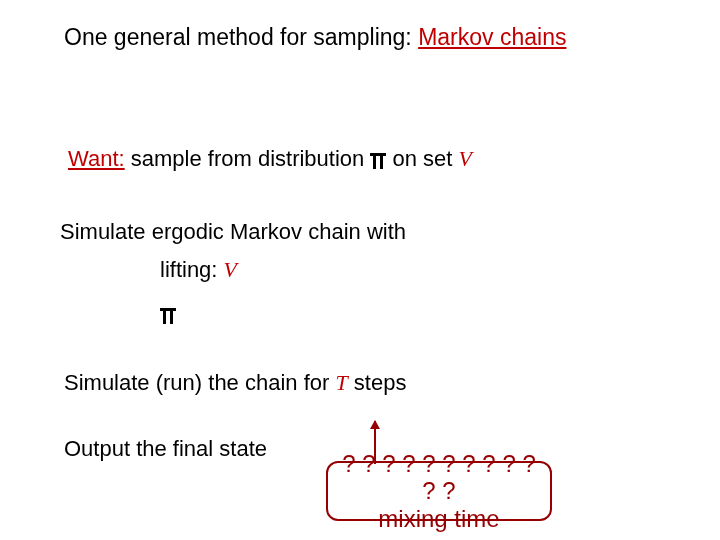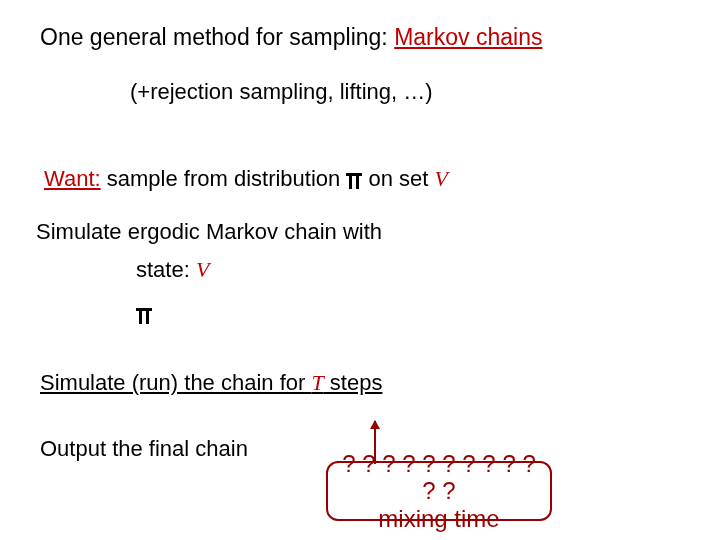--- a/index.html
+++ b/index.html
@@ -14,20 +14,21 @@
   }
   .slide {
     position: relative;
     width: 720px;
     height: 540px;
   }
   .line {
     position: absolute;
     white-space: nowrap;
     font-size: 22px;
+    margin-left: 24px;
   }
   .title {
     left: 40px;
     top: 24px;
     font-size: 23px;
   }
   .red { color: #c00000; }
   .underline { text-decoration: underline; }
   .italic { font-style: italic; }
   .serif { font-family: "Times New Roman", Times, serif; }
@@ -99,41 +100,40 @@
 </style>
 </head>
 <body>
 
 <div class="slide">
 
   <div class="line title">
     <span>One general method for sampling: </span><span class="red underline">Markov chains</span>
   </div>
 
-  <div class="line" style="left:130px; top:79px;">(+rejection sampling, lifting, …)</div>
 
-  <div class="line" style="left:44px; top:166px;">
+  <div class="line" style="left:44px; top:146px;">
     <span class="red underline">Want:</span><span> sample from distribution </span><span class="pi"><span class="leg l"></span><span class="leg r"></span></span><span> on set </span><span class="red italic serif">V</span>
   </div>
 
   <div class="line" style="left:36px; top:219px;">Simulate ergodic Markov chain with</div>
 
   <div class="line" style="left:136px; top:257px;">
-    <span>state: </span><span class="red italic serif">V</span>
+    <span>lifting: </span><span class="red italic serif">V</span>
   </div>
 
   <div class="line" style="left:136px; top:302px;">
     <span class="pi" style="vertical-align:-2px;"><span class="leg l"></span><span class="leg r"></span></span>
   </div>
 
-  <div class="line" style="left:40px; top:370px;text-decoration:underline;">
+  <div class="line" style="left:40px; top:370px;">
     <span>Simulate (run) the chain for </span><span class="red italic serif">T</span><span> steps</span>
   </div>
 
-  <div class="line" style="left:40px; top:436px;">Output the final chain</div>
+  <div class="line" style="left:40px; top:436px;">Output the final state</div>
 
   <div class="arrow"></div>
 
   <div class="callout">
     <span style="white-space:pre-line;">? ? ? ? ? ? ? ? ? ? ? ?
 mixing time</span>
   </div>
 
 </div>
 

